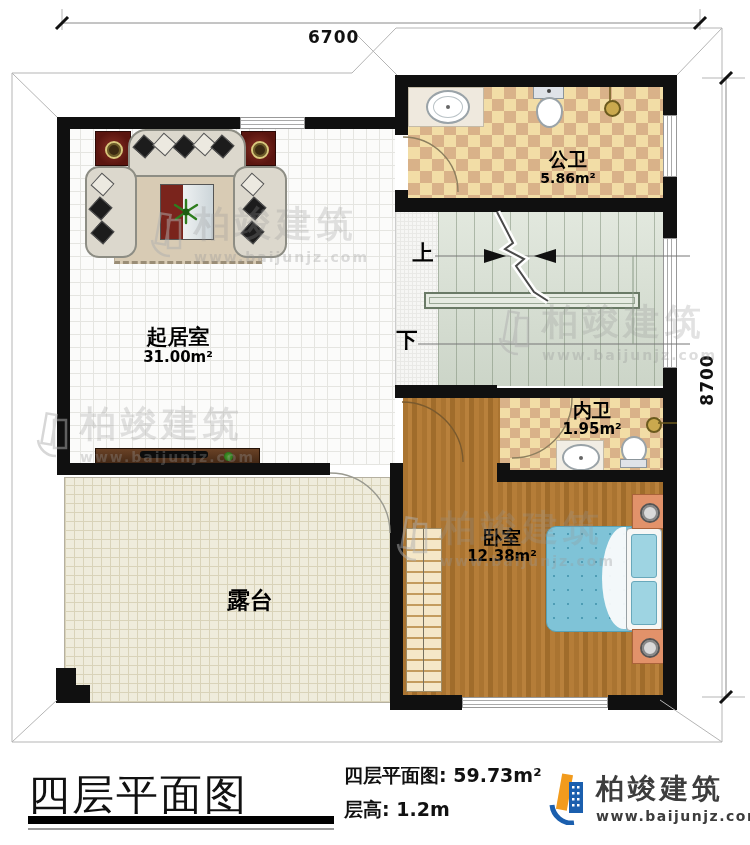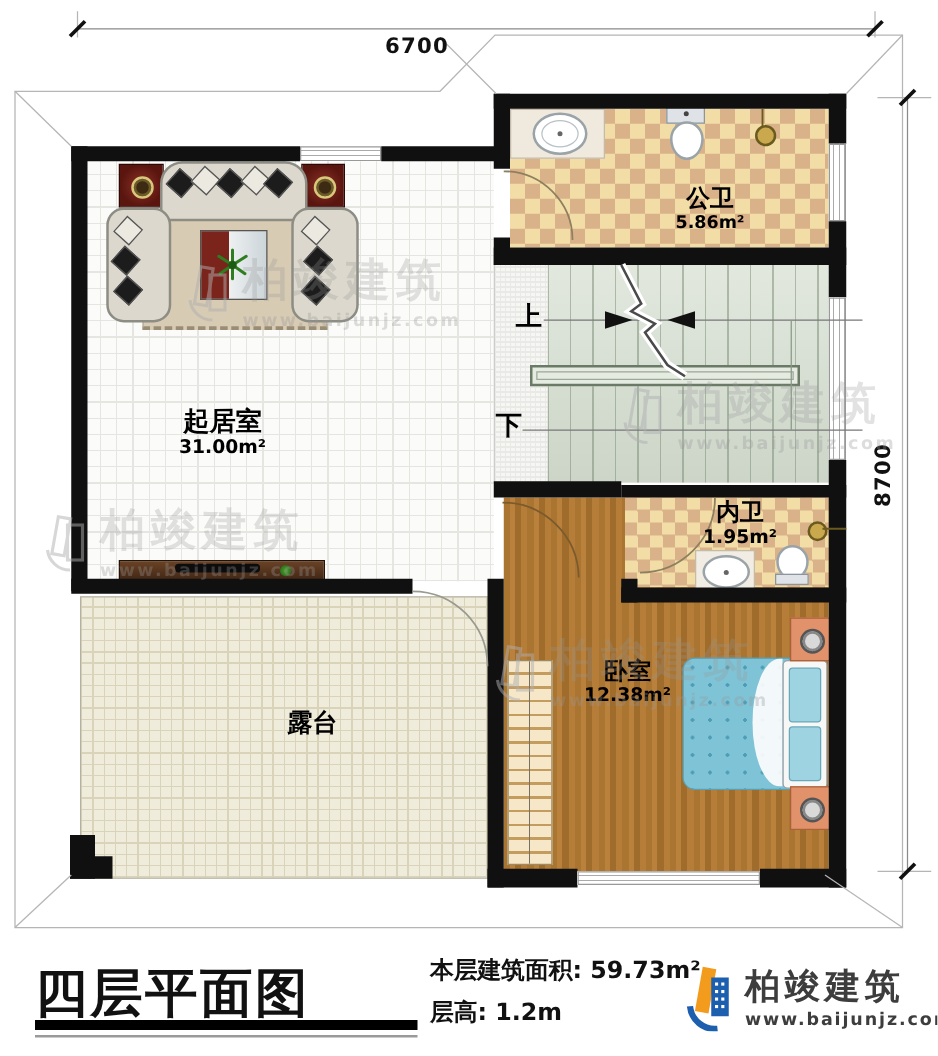--- a/index.html
+++ b/index.html
@@ -218,21 +218,21 @@
   </svg>
 
   <div class="abs room-name" style="left:128px;top:326px;width:100px;font-size:21px;">起居室</div>
   <div class="abs room-area" style="left:128px;top:350px;width:100px;font-size:15px;">31.00m²</div>
   <div class="abs room-name" style="left:528px;top:150px;width:80px;font-size:19px;">公卫</div>
   <div class="abs room-area" style="left:528px;top:171px;width:80px;font-size:14px;">5.86m²</div>
   <div class="abs room-name" style="left:556px;top:401px;width:72px;font-size:19px;">内卫</div>
   <div class="abs room-area" style="left:556px;top:422px;width:72px;font-size:15px;">1.95m²</div>
   <div class="abs room-name" style="left:462px;top:528px;width:80px;font-size:19px;">卧室</div>
   <div class="abs room-area" style="left:462px;top:549px;width:80px;font-size:15px;">12.38m²</div>
-  <div class="abs room-name" style="left:214px;top:568px;width:72px;font-size:20px;">露台</div>
+  <div class="abs room-name" style="left:214px;top:588px;width:72px;font-size:23px;">露台</div>
   <div class="abs room-name" style="left:410px;top:242px;width:26px;font-size:21px;">上</div>
   <div class="abs room-name" style="left:394px;top:329px;width:26px;font-size:21px;">下</div>
 
   <div class="abs dim-label" style="left:308px;top:27px;font-size:17px;">6700</div>
   <div class="abs dim-label" style="left:676px;top:370px;width:62px;text-align:center;font-size:17px;transform:rotate(-90deg);">8700</div>
 
   <div class="abs wm" style="left:142px;top:200px;">
     <svg width="44" height="50" stroke="#b0b0b0" fill="none" stroke-width="2.5">
         <path d="M10,32 A18,18 0 0 0 28,48"></path>
         <rect x="16" y="6" width="10" height="30" transform="rotate(10 21 21)"></rect>
@@ -271,25 +271,25 @@
         <rect x="16" y="6" width="10" height="30" transform="rotate(10 21 21)"></rect>
         <rect x="26" y="12" width="12" height="28"></rect>
       </svg>
     <div>
         <div class="wm-name">柏竣建筑</div>
          <div class="wm-url">www.baijunjz.com</div>
       </div>
   </div>
 
   <div class="abs" style="left:0;top:755px;width:750px;height:90px;background:#fff;">
-    <div class="abs" style="left:28px;top:12px;font-size:42px;font-weight:bold;letter-spacing:2px;white-space:nowrap;">四层平面图</div>
+    <div class="abs" style="left:28px;top:12px;font-size:42px;font-weight:normal;letter-spacing:2px;white-space:nowrap;">四层平面图</div>
     <div class="abs" style="left:28px;top:61px;width:306px;height:8px;background:#000;"></div>
     <div class="abs" style="left:28px;top:73px;width:306px;height:2px;background:#9a9a9a;"></div>
     <div class="abs" style="left:344px;top:8px;font-size:19px;font-weight:600;white-space:nowrap;">
-      <span>本层建筑面积:</span>
+      <span>四层平面图:</span>
       <span>59.73m²</span>
     </div>
     <div class="abs" style="left:344px;top:42px;font-size:19px;font-weight:600;white-space:nowrap;">
       <span>层高:</span>
       <span>1.2m</span>
     </div>
     <div class="abs" style="left:542px;top:14px;display:flex;align-items:center;gap:8px;">
       <svg width="46" height="56">
         <path d="M10,36 A20,20 0 0 0 32,54" stroke="#1b5fae" stroke-width="5" fill="none"></path>
         <rect x="17" y="5" width="11" height="36" fill="#f29b1d" transform="rotate(10 22 23)"></rect>

